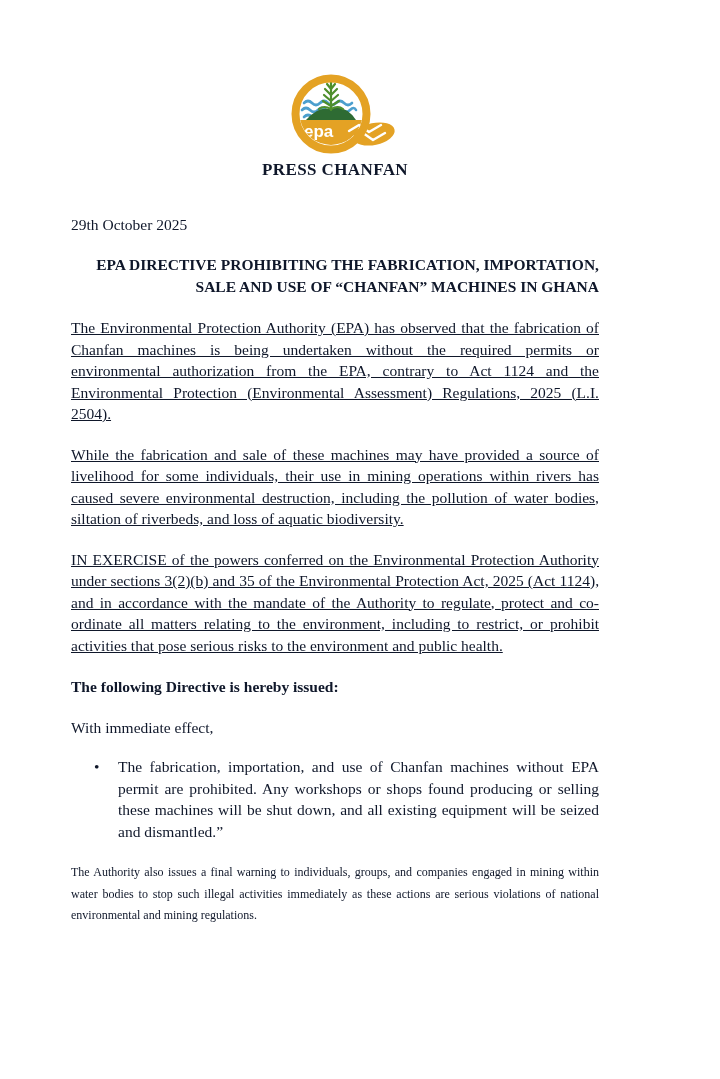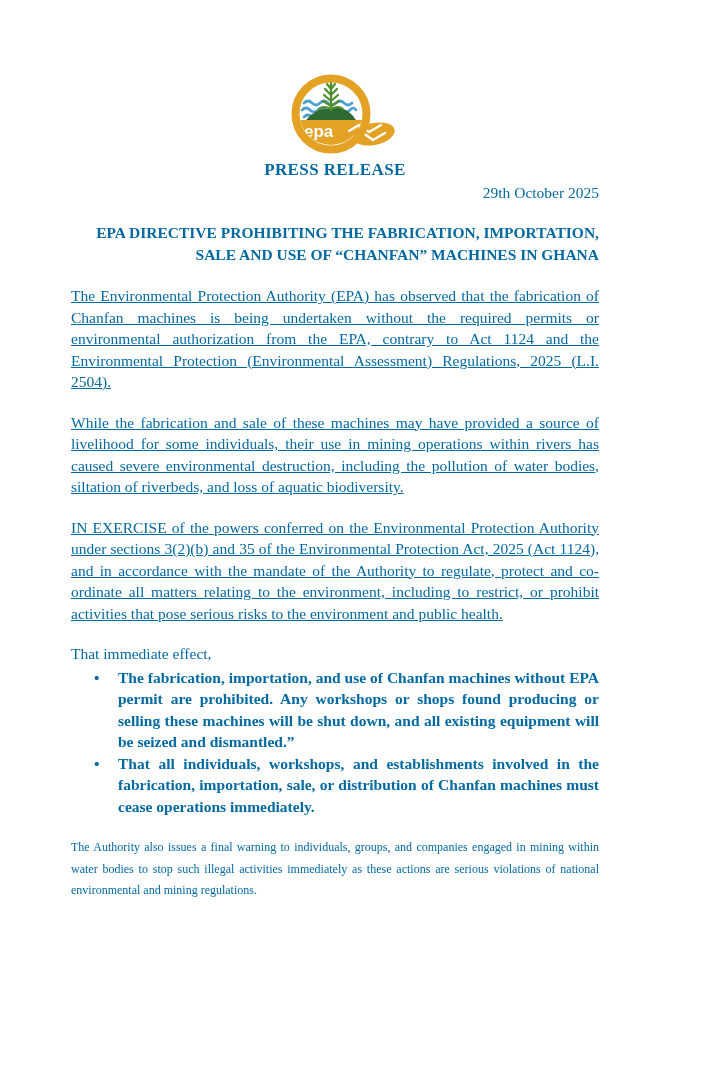--- a/index.html
+++ b/index.html
@@ -1,36 +1,36 @@
 <!DOCTYPE html>
 <html><head>
 <meta charset="utf-8">
 <style>
   html, body { margin:0; padding:0; background:#ffffff; }
   .page {
     width:654px; height:1079px; margin:0 auto; background:#ffffff;
     font-family:"Liberation Serif", "DejaVu Serif", serif;
-    color:#0369a1; overflow:hidden; position:relative;
+    color:#0f172a; overflow:hidden; position:relative;
   }
   .content { padding:0 88px 0 38px; }
   .header { text-align:center; padding-top:74px; }
   .logo-svg { width:106px; height:80px; display:inline-block; margin-left:18px; }
   .press-release {
     margin-top:2px; font-weight:bold; font-size:17px;
     letter-spacing:0.4px; text-align:center;
   }
-  .date { text-align:right; margin-top:2px; font-size:15.5px; line-height:21px;font-family:Liberation Serif, serif; }
+  .date { margin-top:34px; font-size:15.5px; line-height:21px;font-family:Liberation Serif, serif; }
   .headline {
     margin-top:19px; font-weight:bold; font-size:15.5px; line-height:22px;
     text-align:right;
   }
   .para { margin:19px 0 0; font-size:15.5px; line-height:21.5px; text-align:justify;text-decoration:underline; }
   .directive-heading { margin-top:20px; font-weight:bold; font-size:15.5px; line-height:21.5px; }
   .effect { margin-top:19px; font-size:15.5px; line-height:21.5px; }
-  ul.bullets { margin:2px 0 0; padding:0 0 0 47px; list-style:none;font-weight:bold; }
+  ul.bullets { margin:18px 0 0; padding:0 0 0 47px; list-style:none; }
   ul.bullets li {
     position:relative; font-size:15.5px; line-height:21.5px; text-align:justify;
   }
   ul.bullets li::before {
     content:"\2022"; position:absolute; left:-24px; top:0; font-size:15.5px;
   }
   .closing { margin-top:20px; font-size:12px; line-height:21.5px; text-align:justify; }
 </style>
 </head>
 <body>
@@ -66,37 +66,37 @@
 
         <text x="13" y="63" font-size="17" font-weight="bold" font-family="Liberation Sans, DejaVu Sans, sans-serif" fill="#FFFFFF">epa</text>
 
         <g fill="none" stroke-width="2.4" stroke-linecap="round" stroke-linejoin="round" stroke="#FFFFFF">
           <path d="M58 57 L68 51 L78 58 L90 51"></path>
           <path d="M62 66 L72 59 L82 66 L94 59"></path>
         </g>
 
         <circle cx="40" cy="40" r="35.5" fill="none" stroke-width="8" stroke="#E4A224"></circle>
       </svg>
-      <div class="press-release">PRESS RELEASE</div>
+      <div class="press-release">PRESS CHANFAN</div>
     </div>
 
     <div class="date">29th October 2025</div>
 
     <div class="headline">EPA DIRECTIVE PROHIBITING THE FABRICATION, IMPORTATION, SALE AND USE OF “CHANFAN” MACHINES IN GHANA</div>
 
     <p class="para">The Environmental Protection Authority (EPA) has observed that the fabrication of Chanfan machines is being undertaken without the required permits or environmental authorization from the EPA, contrary to Act 1124 and the Environmental Protection (Environmental Assessment) Regulations, 2025 (L.I. 2504).</p>
 
     <p class="para">While the fabrication and sale of these machines may have provided a source of livelihood for some individuals, their use in mining operations within rivers has caused severe environmental destruction, including the pollution of water bodies, siltation of riverbeds, and loss of aquatic biodiversity.</p>
 
     <p class="para">IN EXERCISE of the powers conferred on the Environmental Protection Authority under sections 3(2)(b) and 35 of the Environmental Protection Act, 2025 (Act 1124), and in accordance with the mandate of the Authority to regulate, protect and co-ordinate all matters relating to the environment, including to restrict, or prohibit activities that pose serious risks to the environment and public health.</p>
 
+    <div class="directive-heading">The following Directive is hereby issued:</div>
 
-    <div class="effect">That immediate effect,</div>
+    <div class="effect">With immediate effect,</div>
 
     <ul class="bullets">
       <li>The fabrication, importation, and use of Chanfan machines without EPA permit are prohibited. Any workshops or shops found producing or selling these machines will be shut down, and all existing equipment will be seized and dismantled.”</li>
-      <li>That all individuals, workshops, and establishments involved in the fabrication, importation, sale, or distribution of Chanfan machines must cease operations immediately.</li>
     </ul>
 
     <p class="closing">The Authority also issues a final warning to individuals, groups, and companies engaged in mining within water bodies to stop such illegal activities immediately as these actions are serious violations of national environmental and mining regulations.</p>
 
   </div>
 </div>
 
 </body></html>

